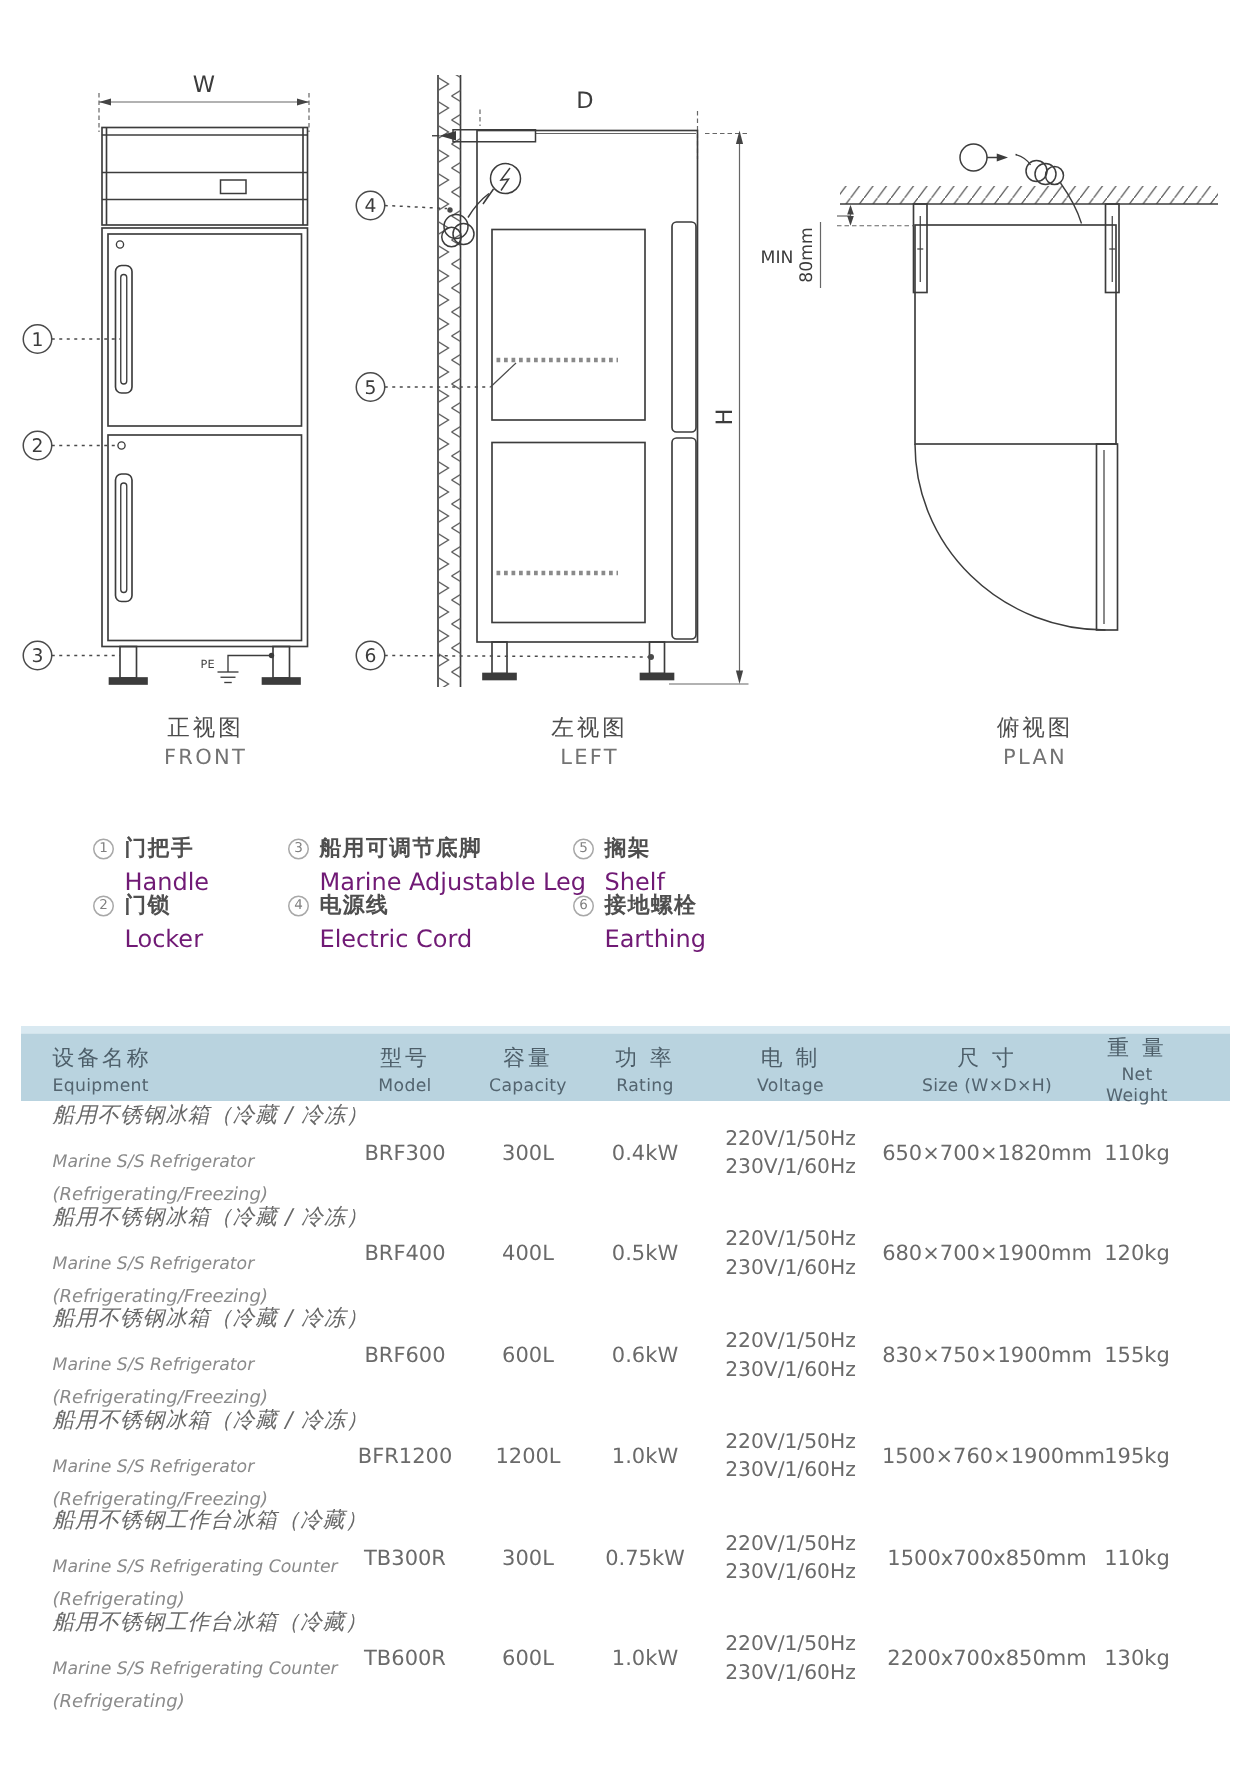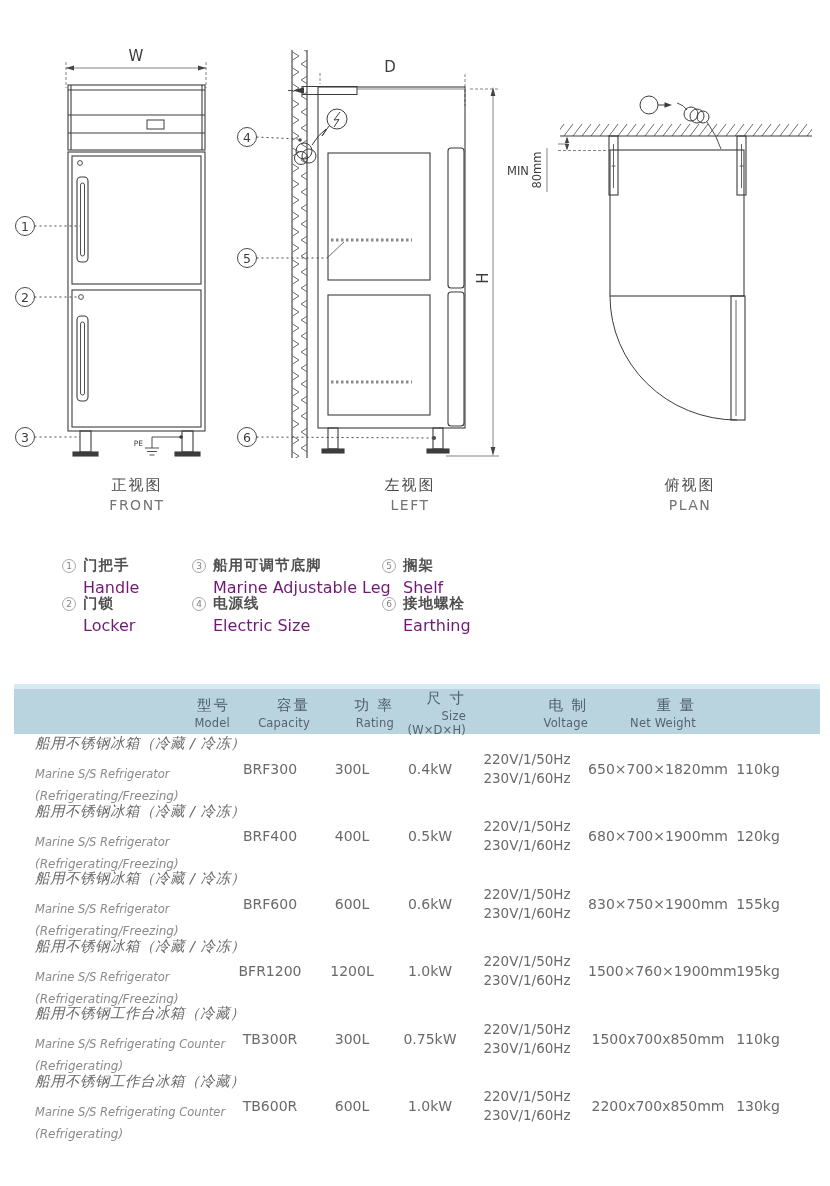--- a/index.html
+++ b/index.html
@@ -21,21 +21,21 @@
   .lnum { width:14px; height:14px; border:1px solid #a8a8a8; border-radius:50%;
     font-size:9px; line-height:12px; text-align:center; color:#808080; flex:0 0 14px; margin-right:7px; }
   .lcn { font-size:14.5px; color:#4f4f4f; letter-spacing:1px;font-weight:bold; }
   .len { font-size:16px; color:#701a75; margin-left:21px; margin-top:3px; }
 
   
   .spec-table { position:absolute; left:14px; top:684px; width:806px; }
   .thead-strip { height:5px; background:#d9e9f1; }
   .thead { height:45px; background:#b9d3df; display:grid;
     grid-template-columns:216px 80px 84px 72px 122px 140px 92px; align-items:center; }
-  .hcell { text-align:right; color:#4d5e69; }
+  .hcell { text-align:center; color:#4d5e69; }
   .hcell .h-cn { font-size:14.5px; letter-spacing:2px; }
   .hcell .h-en { font-size:11.5px; letter-spacing:0.2px; margin-top:1px; color:#53646f; }
   .hcell.eq { text-align:left; padding-left:21px; }
   .hcell.wt, .trow .wt { padding-right:32px; }
 
   .trow { display:grid; grid-template-columns:216px 80px 84px 72px 122px 140px 92px;
     align-items:center; height:67.5px; color:#6e6e6e; }
   .eqcell { padding-left:21px; align-self:center;font-style:italic; }
   .eq-cn { font-size:14.5px; color:#686868; letter-spacing:0.5px; white-space:nowrap; }
   .eq-en { font-size:11.5px; color:#8a8a8a; margin-top:14px; }
@@ -239,21 +239,21 @@
     <polygon points="567,150.5 564.8,144 569.2,144" fill="#444" stroke="none"></polygon>
     <text x="518" y="175" text-anchor="middle" font-size="11.5" stroke="none">MIN</text>
     <text x="541" y="170" text-anchor="middle" font-size="11.5" stroke="none" transform="rotate(-90 541 170)">80mm</text>
   </g>
 </svg>
 
 <div class="view-title" style="left:77px;width:120px;">
   <div class="vt-cn">正视图</div>
   <div class="vt-en">FRONT</div>
 </div>
-<div class="view-title" style="left:350px;width:120px;">
+<div class="view-title" style="left:333px;width:120px;">
   <div class="vt-cn">左视图</div>
   <div class="vt-en">LEFT</div>
 </div>
 <div class="view-title" style="left:630px;width:120px;">
   <div class="vt-cn">俯视图</div>
   <div class="vt-en">PLAN</div>
 </div>
 
 <div class="legend-item" style="left:62px;top:556px;">
   <div class="lrow">
@@ -274,59 +274,63 @@
       <span class="lnum">3</span>
   <span class="lcn">船用可调节底脚</span>
     </div>
   <div class="len">Marine Adjustable Leg</div>
 </div>
 <div class="legend-item" style="left:192px;top:594px;">
   <div class="lrow">
       <span class="lnum">4</span>
   <span class="lcn">电源线</span>
     </div>
-  <div class="len">Electric Size</div>
+  <div class="len">Electric Cord</div>
 </div>
 <div class="legend-item" style="left:382px;top:556px;">
   <div class="lrow">
       <span class="lnum">5</span>
   <span class="lcn">搁架</span>
     </div>
   <div class="len">Shelf</div>
 </div>
 <div class="legend-item" style="left:382px;top:594px;">
   <div class="lrow">
       <span class="lnum">6</span>
   <span class="lcn">接地螺栓</span>
     </div>
   <div class="len">Earthing</div>
 </div>
 
 <div class="spec-table">
   <div class="thead-strip"></div>
   <div class="thead">
+    <div class="hcell eq">
+      <div class="h-cn">设备名称</div>
+      <div class="h-en">Equipment</div>
+    </div>
     <div class="hcell">
       <div class="h-cn">型号</div>
       <div class="h-en">Model</div>
     </div>
     <div class="hcell">
       <div class="h-cn">容量</div>
       <div class="h-en">Capacity</div>
     </div>
     <div class="hcell">
       <div class="h-cn">功 率</div>
       <div class="h-en">Rating</div>
     </div>
     <div class="hcell">
+      <div class="h-cn">电 制</div>
+      <div class="h-en">Voltage</div>
+    </div>
+    <div class="hcell">
       <div class="h-cn">尺 寸</div>
       <div class="h-en">Size (W×D×H)</div>
-    </div>
-    <div class="hcell">
-      <div class="h-cn">电 制</div>
-      <div class="h-en">Voltage</div>
     </div>
     <div class="hcell wt">
       <div class="h-cn">重 量</div>
       <div class="h-en">Net Weight</div>
     </div>
   </div>
   <div id="table-body">
   <div class="trow">
     <div class="eqcell">
       <div class="eq-cn">船用不锈钢冰箱（冷藏 / 冷冻）</div>

